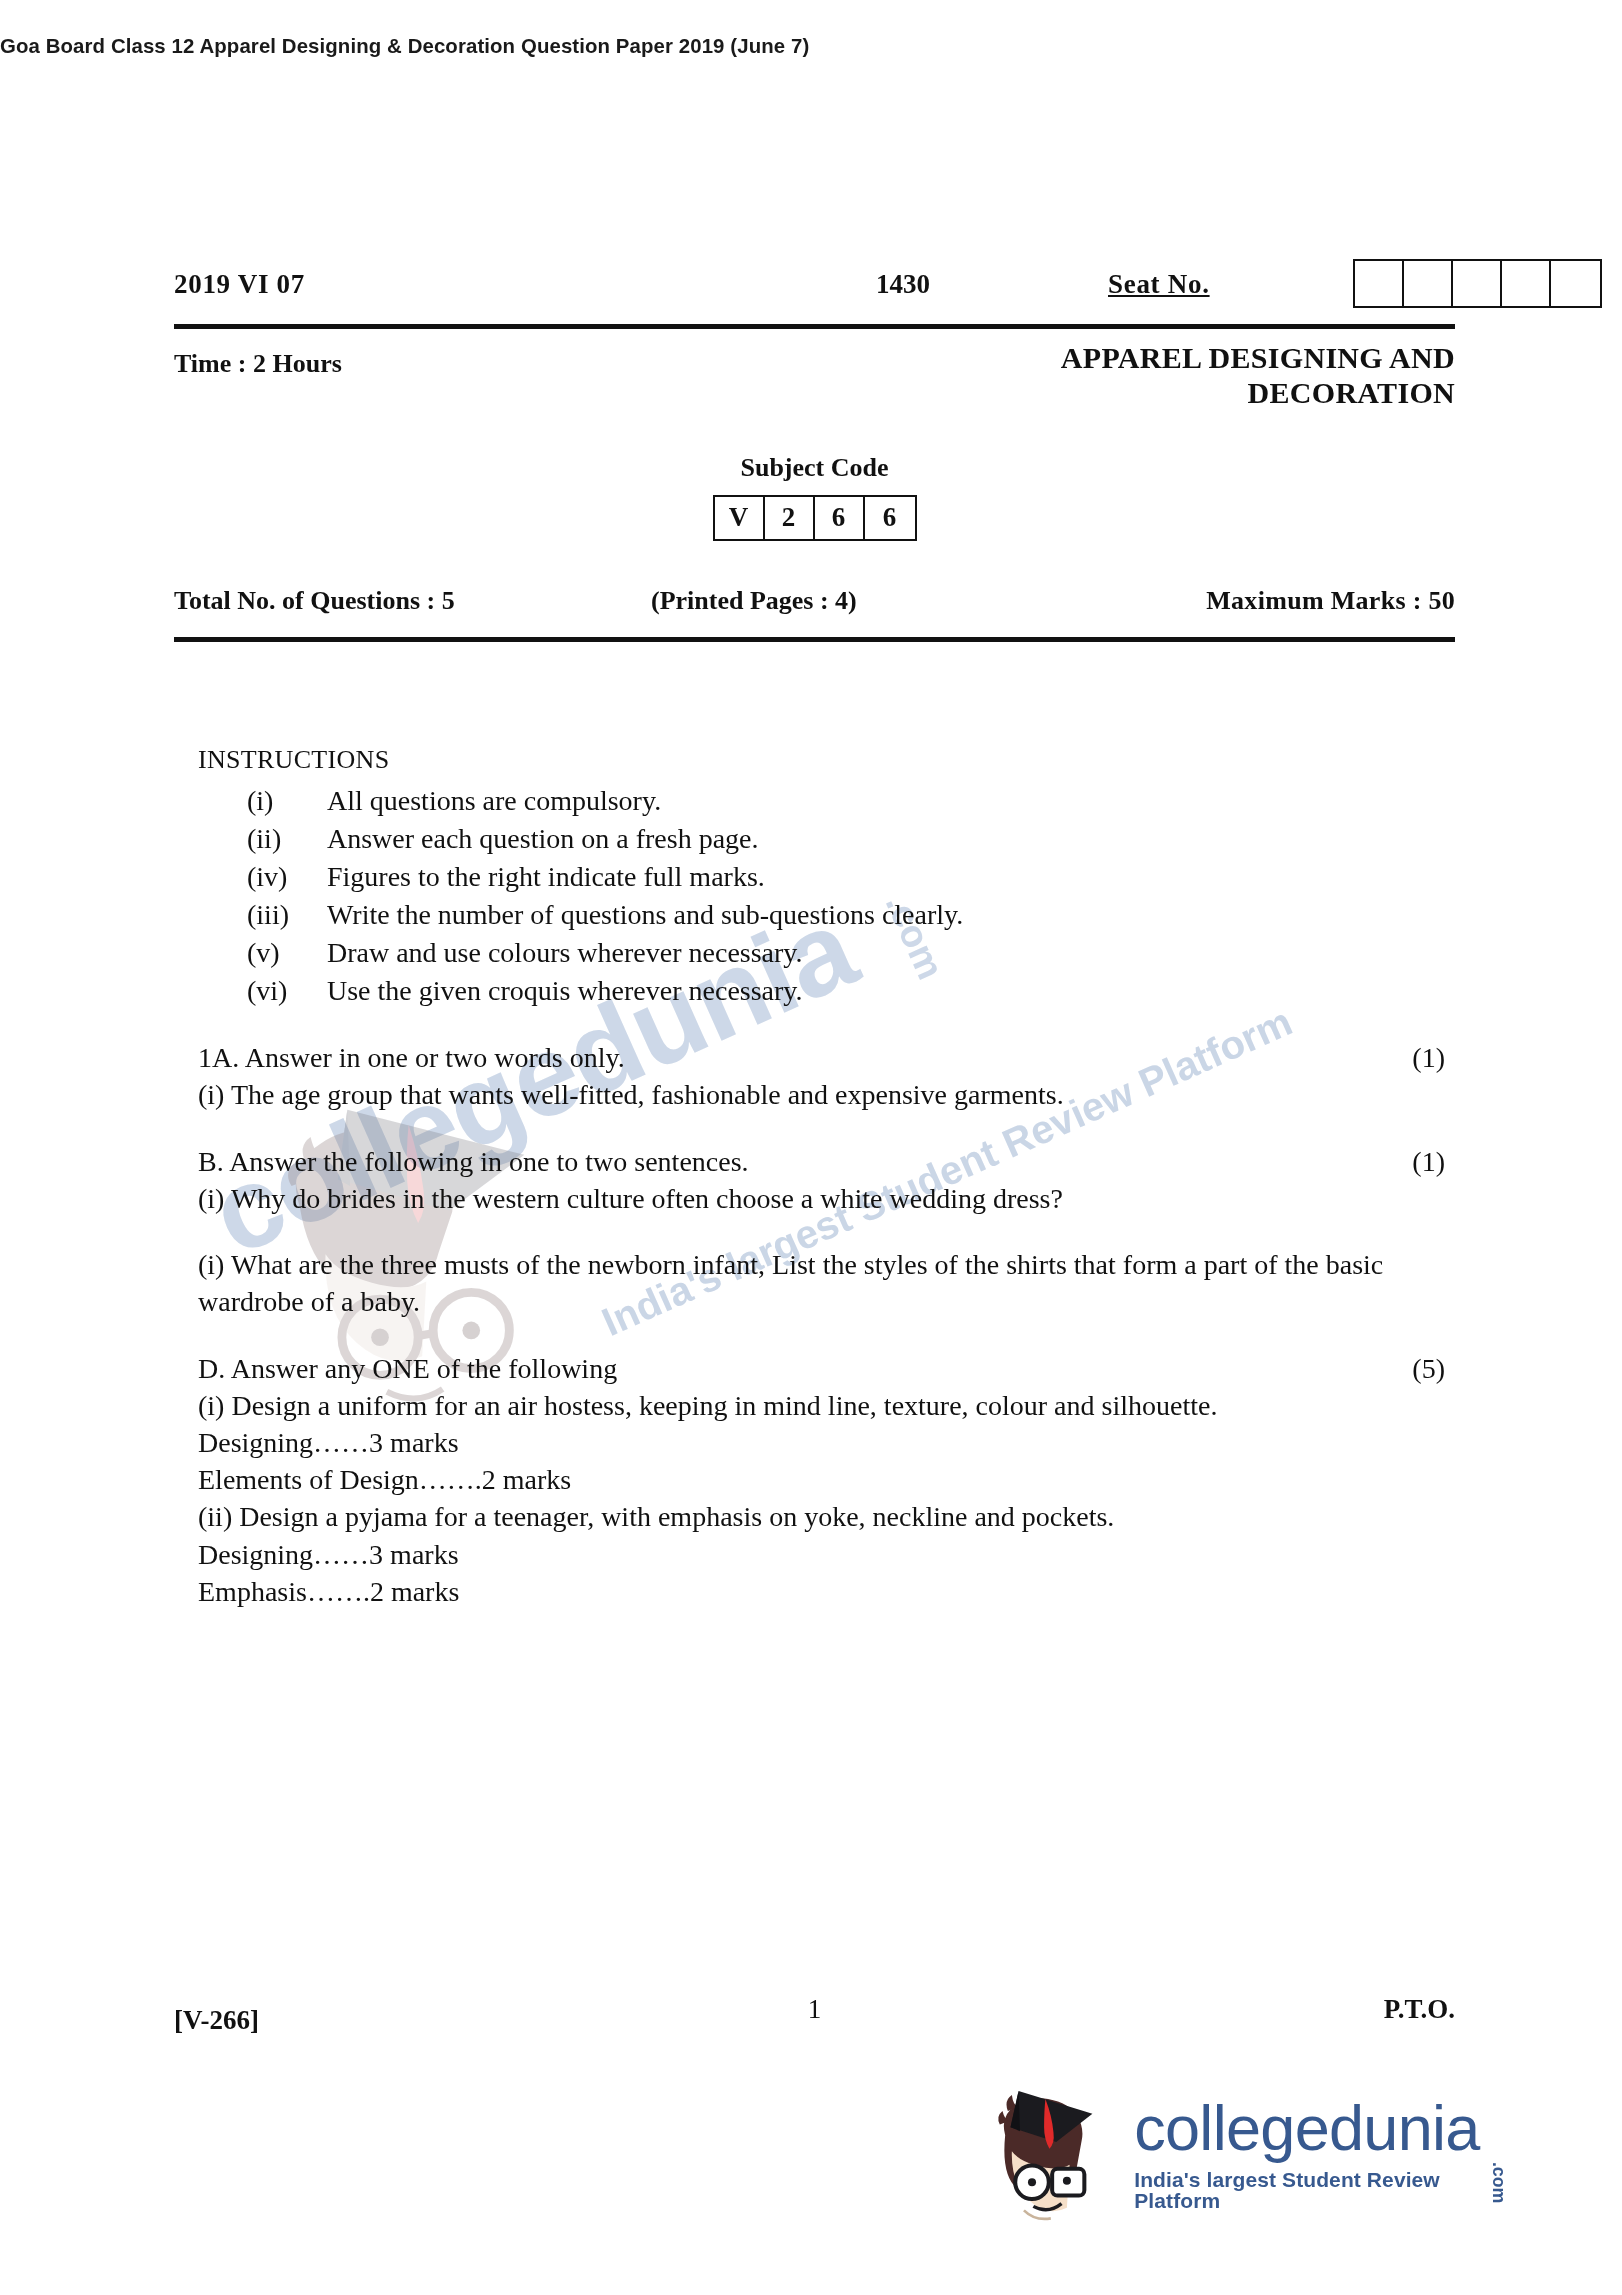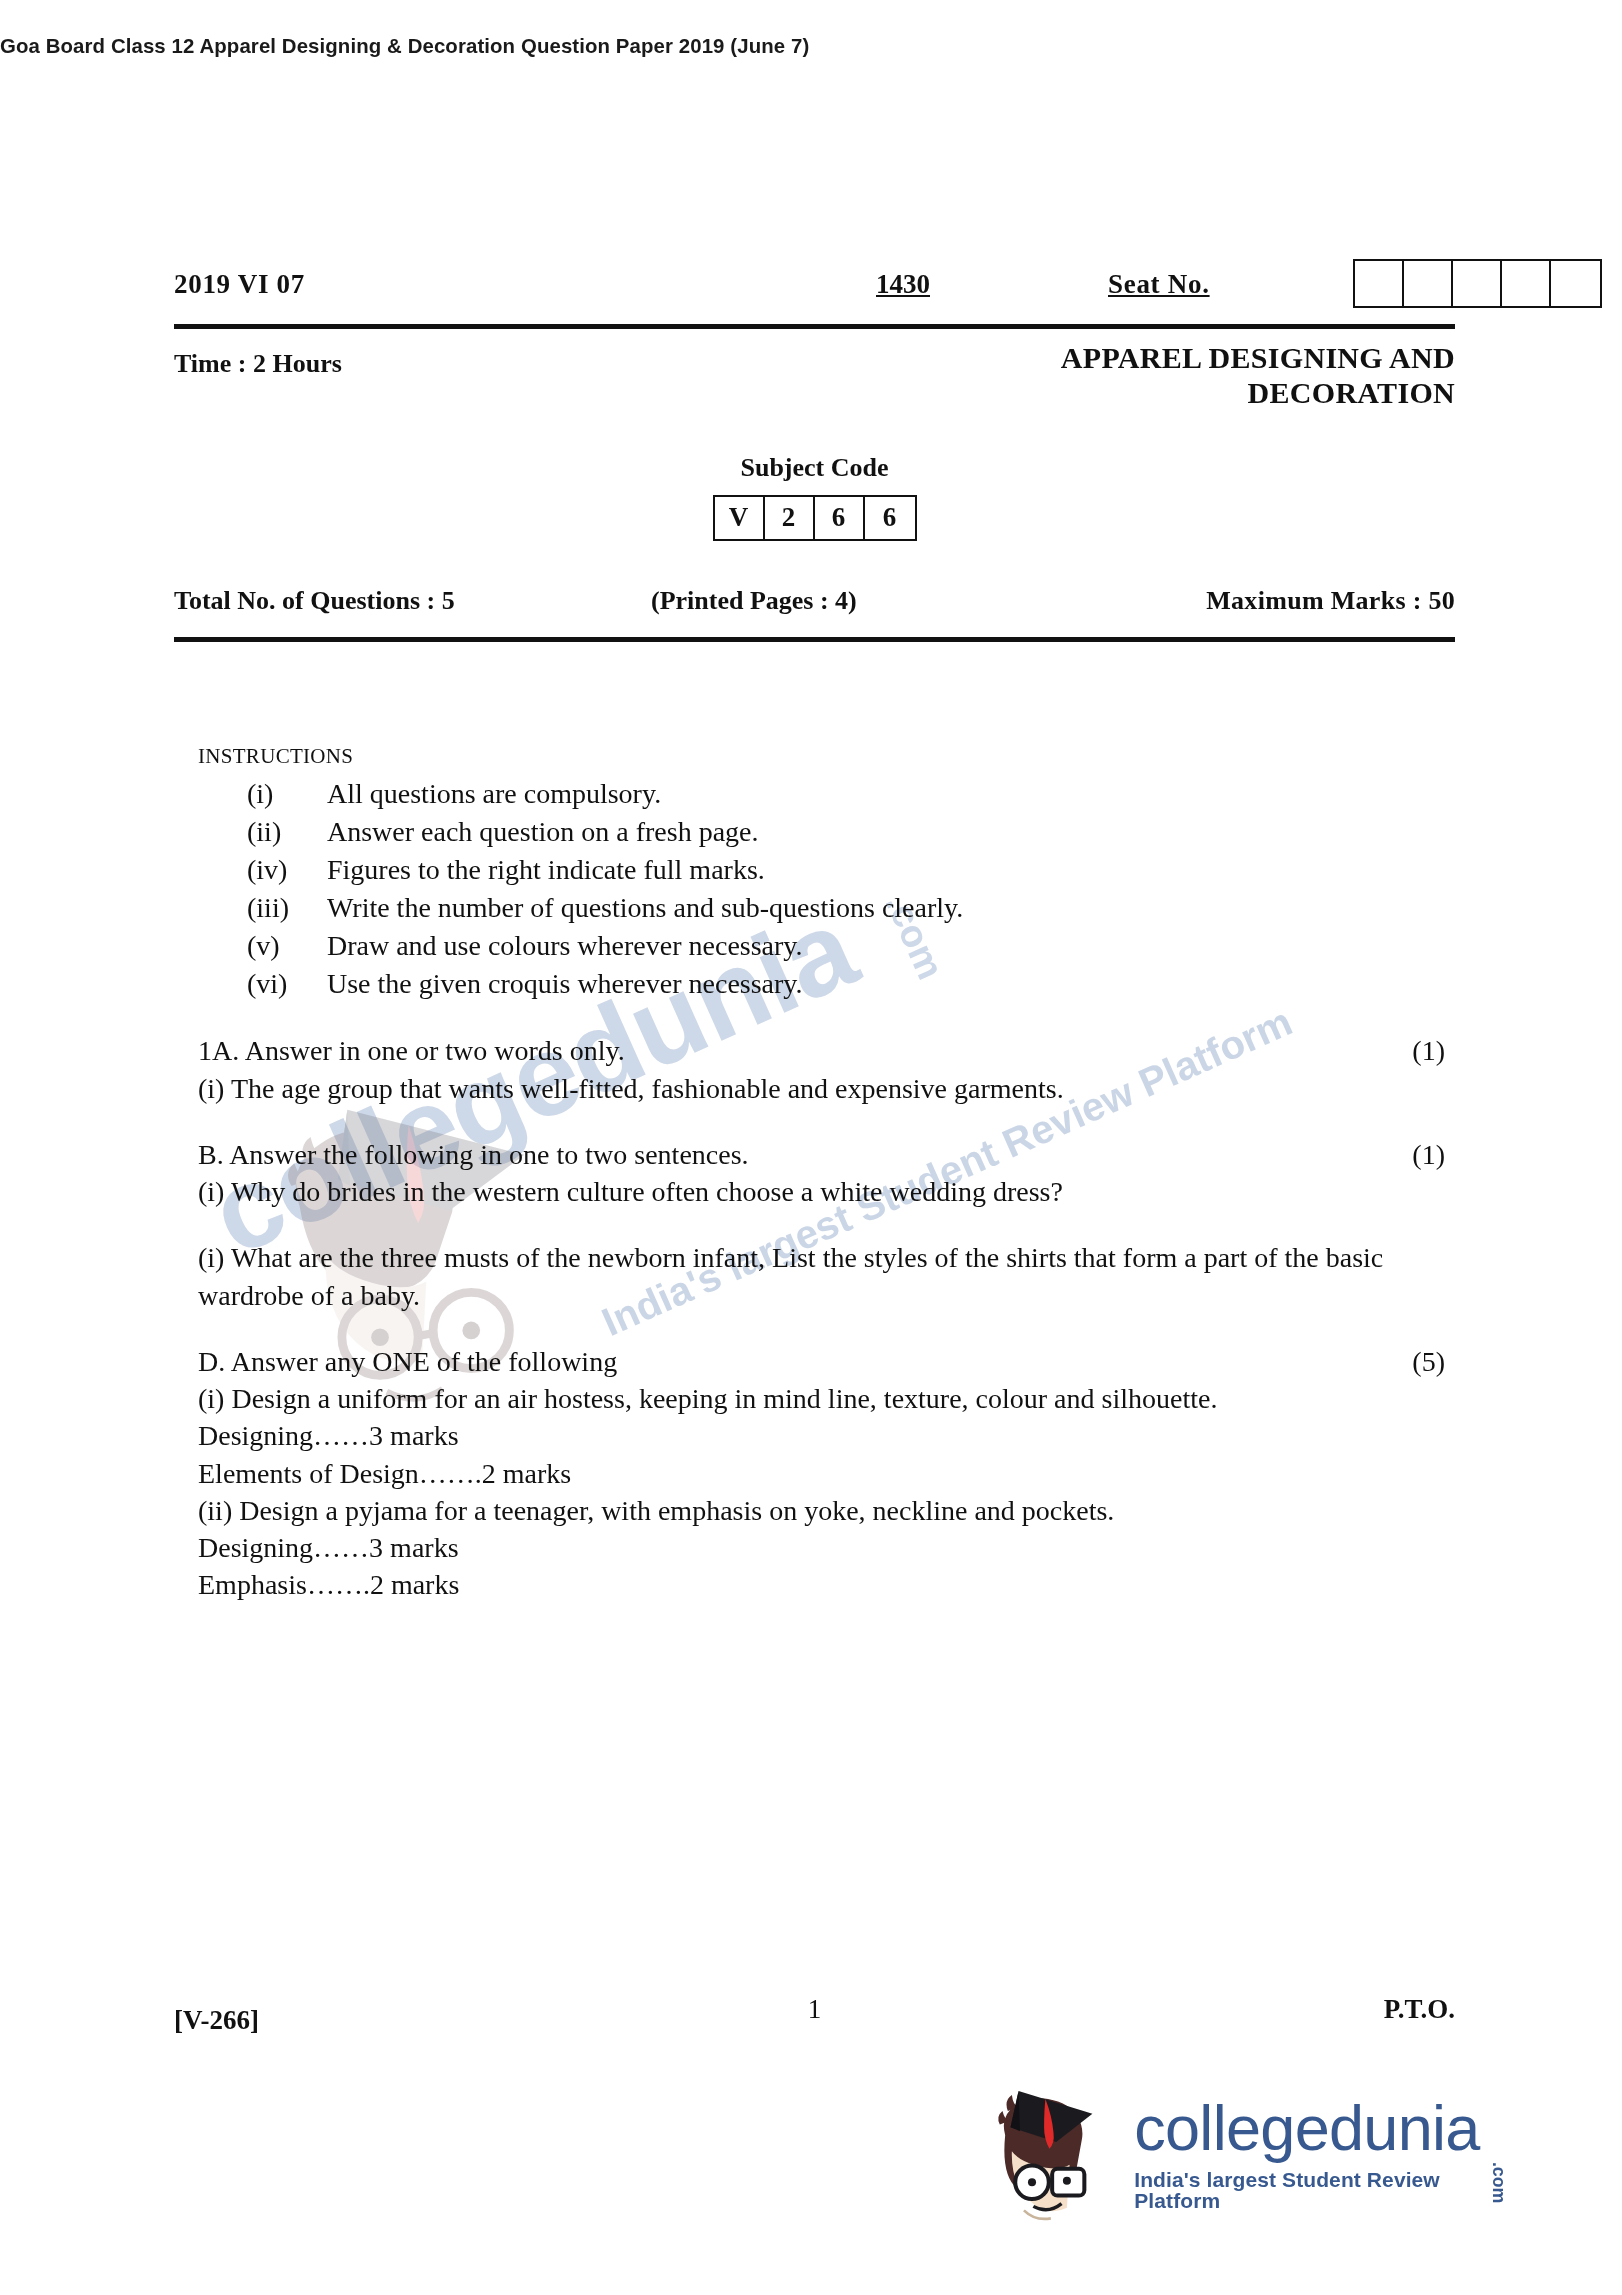--- a/index.html
+++ b/index.html
@@ -93,21 +93,21 @@
     width: 1281px;
     z-index: 2;
   }
   .row-1 {
     position: relative;
     height: 65px;
     font-weight: bold;
     font-size: 27px;
   }
   .code-left { position: absolute; left: 0; top: 9.5px; letter-spacing: 0.7px; }
-  .code-mid  { position: absolute; left: 702px; top: 9.5px; text-decoration: underline; }
+  .code-mid  { position: absolute; left: 702px; top: 9.5px; }
   .seat-label{ position: absolute; left: 934px; top: 9.5px; letter-spacing: 0.7px; text-decoration: underline; }
   .seat-boxes{
     position: absolute; left: 1179px; top: 0;
     display: flex;
     border: 2.7px solid #111;
   }
   .seat-boxes .cell {
     width: 49px; height: 45px;
     border-right: 2.7px solid #111;
   }
@@ -173,21 +173,21 @@
   .content {
     position: absolute;
     left: 198px;
     top: 743px;
     width: 1247px;
     z-index: 2;
     font-size: 28px;
     line-height: 1.33;
   }
   .instr-title {
-    font-size: 21px;
+    font-size: 26px;
     letter-spacing: 0.3px;
     margin-bottom: 4.1px;
   }
   .instr-list { margin-left: 49px; }
   .instr-item {
     display: flex;
     align-items: baseline;
     line-height: 1.36;
   }
   .instr-num { width: 80px; flex: 0 0 80px; }

